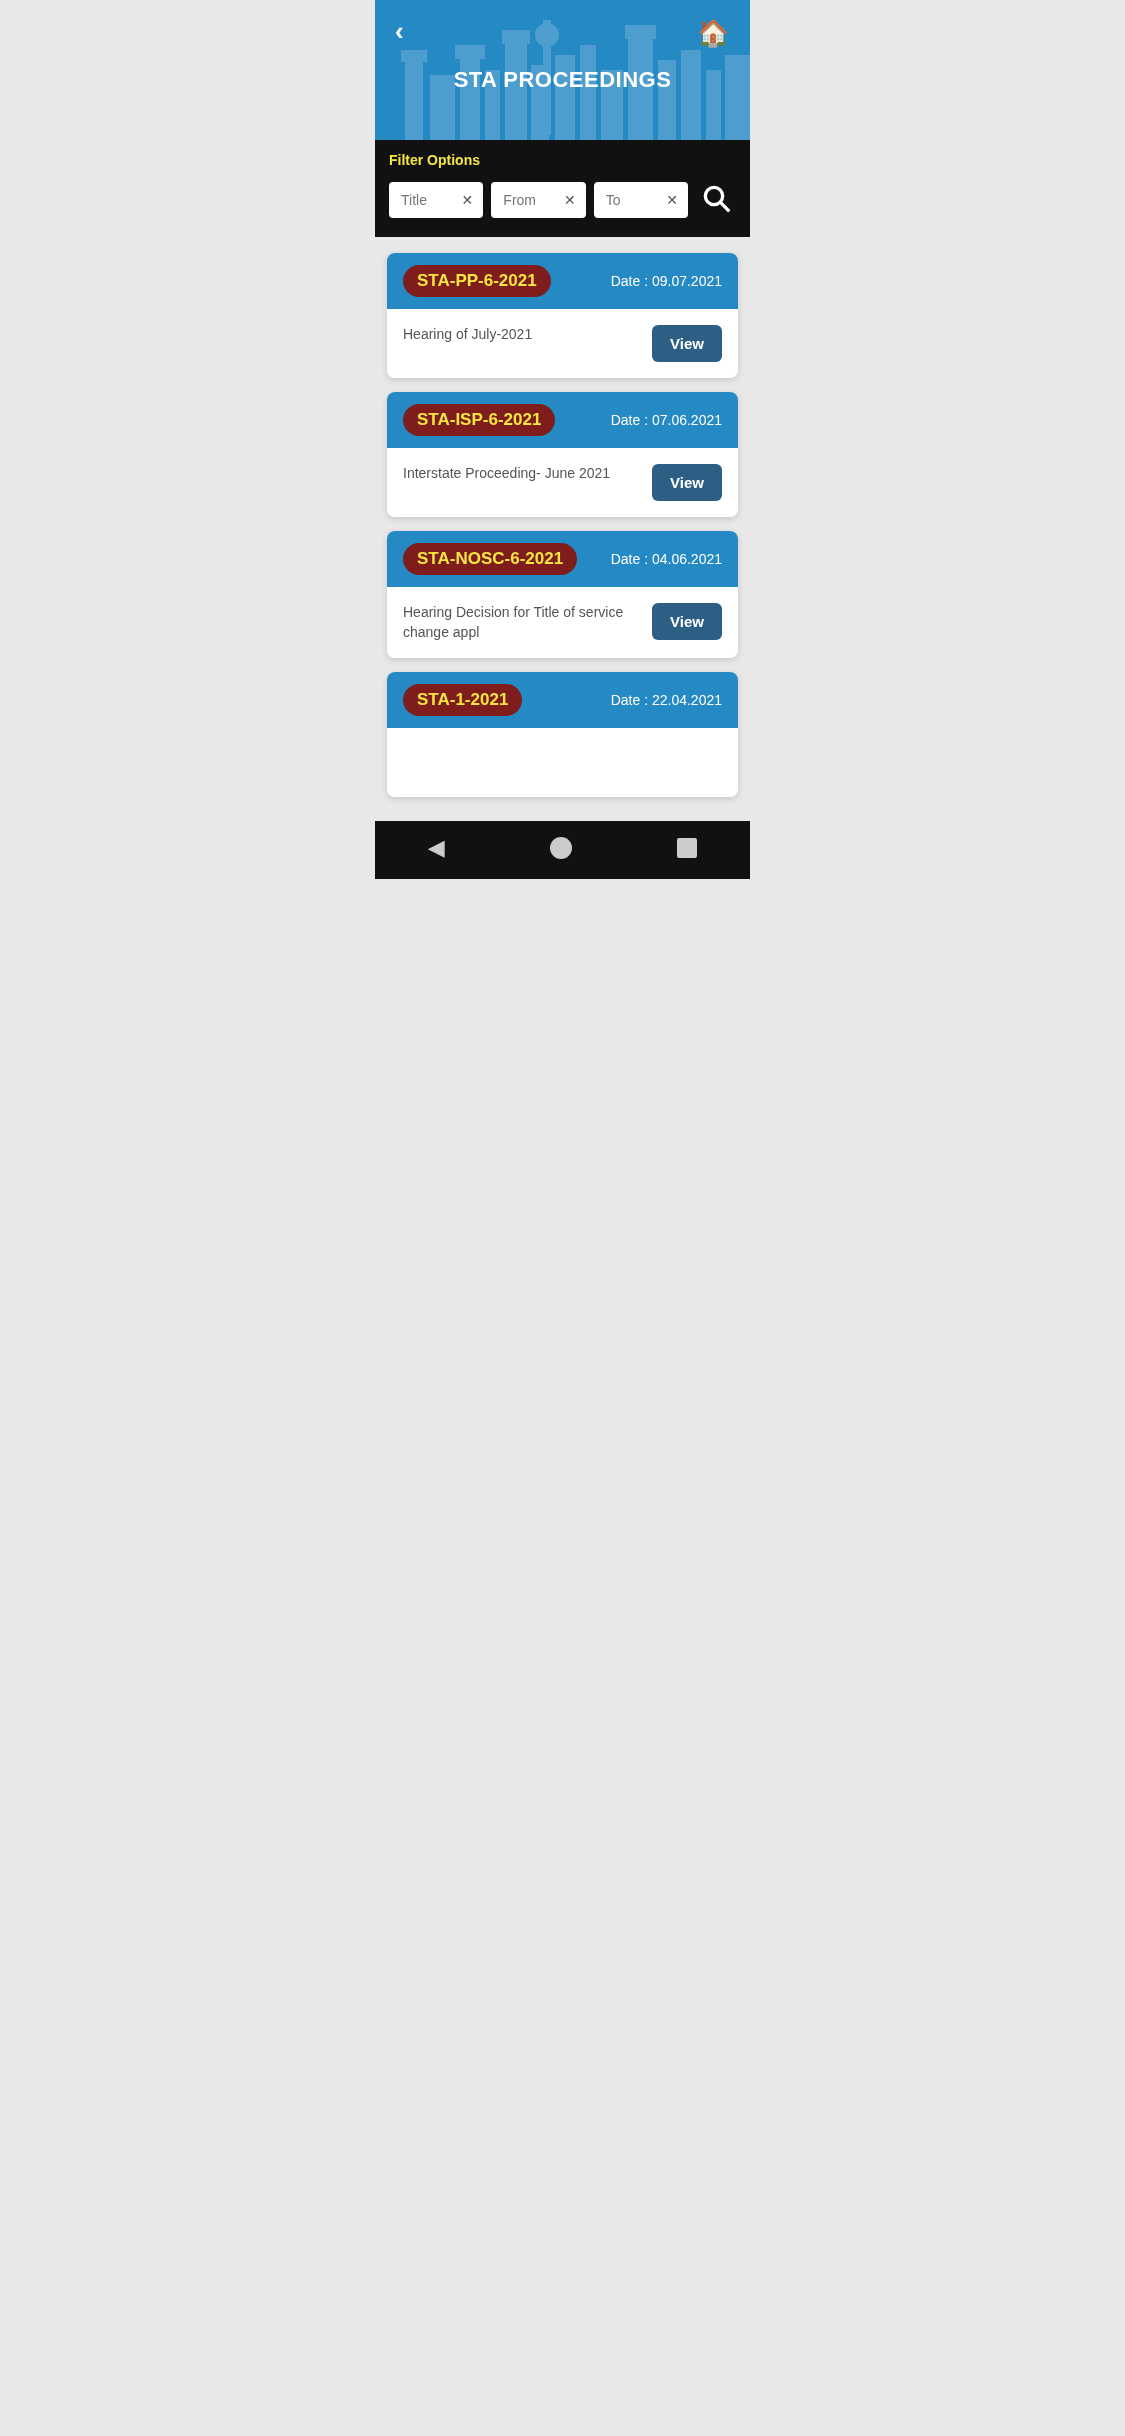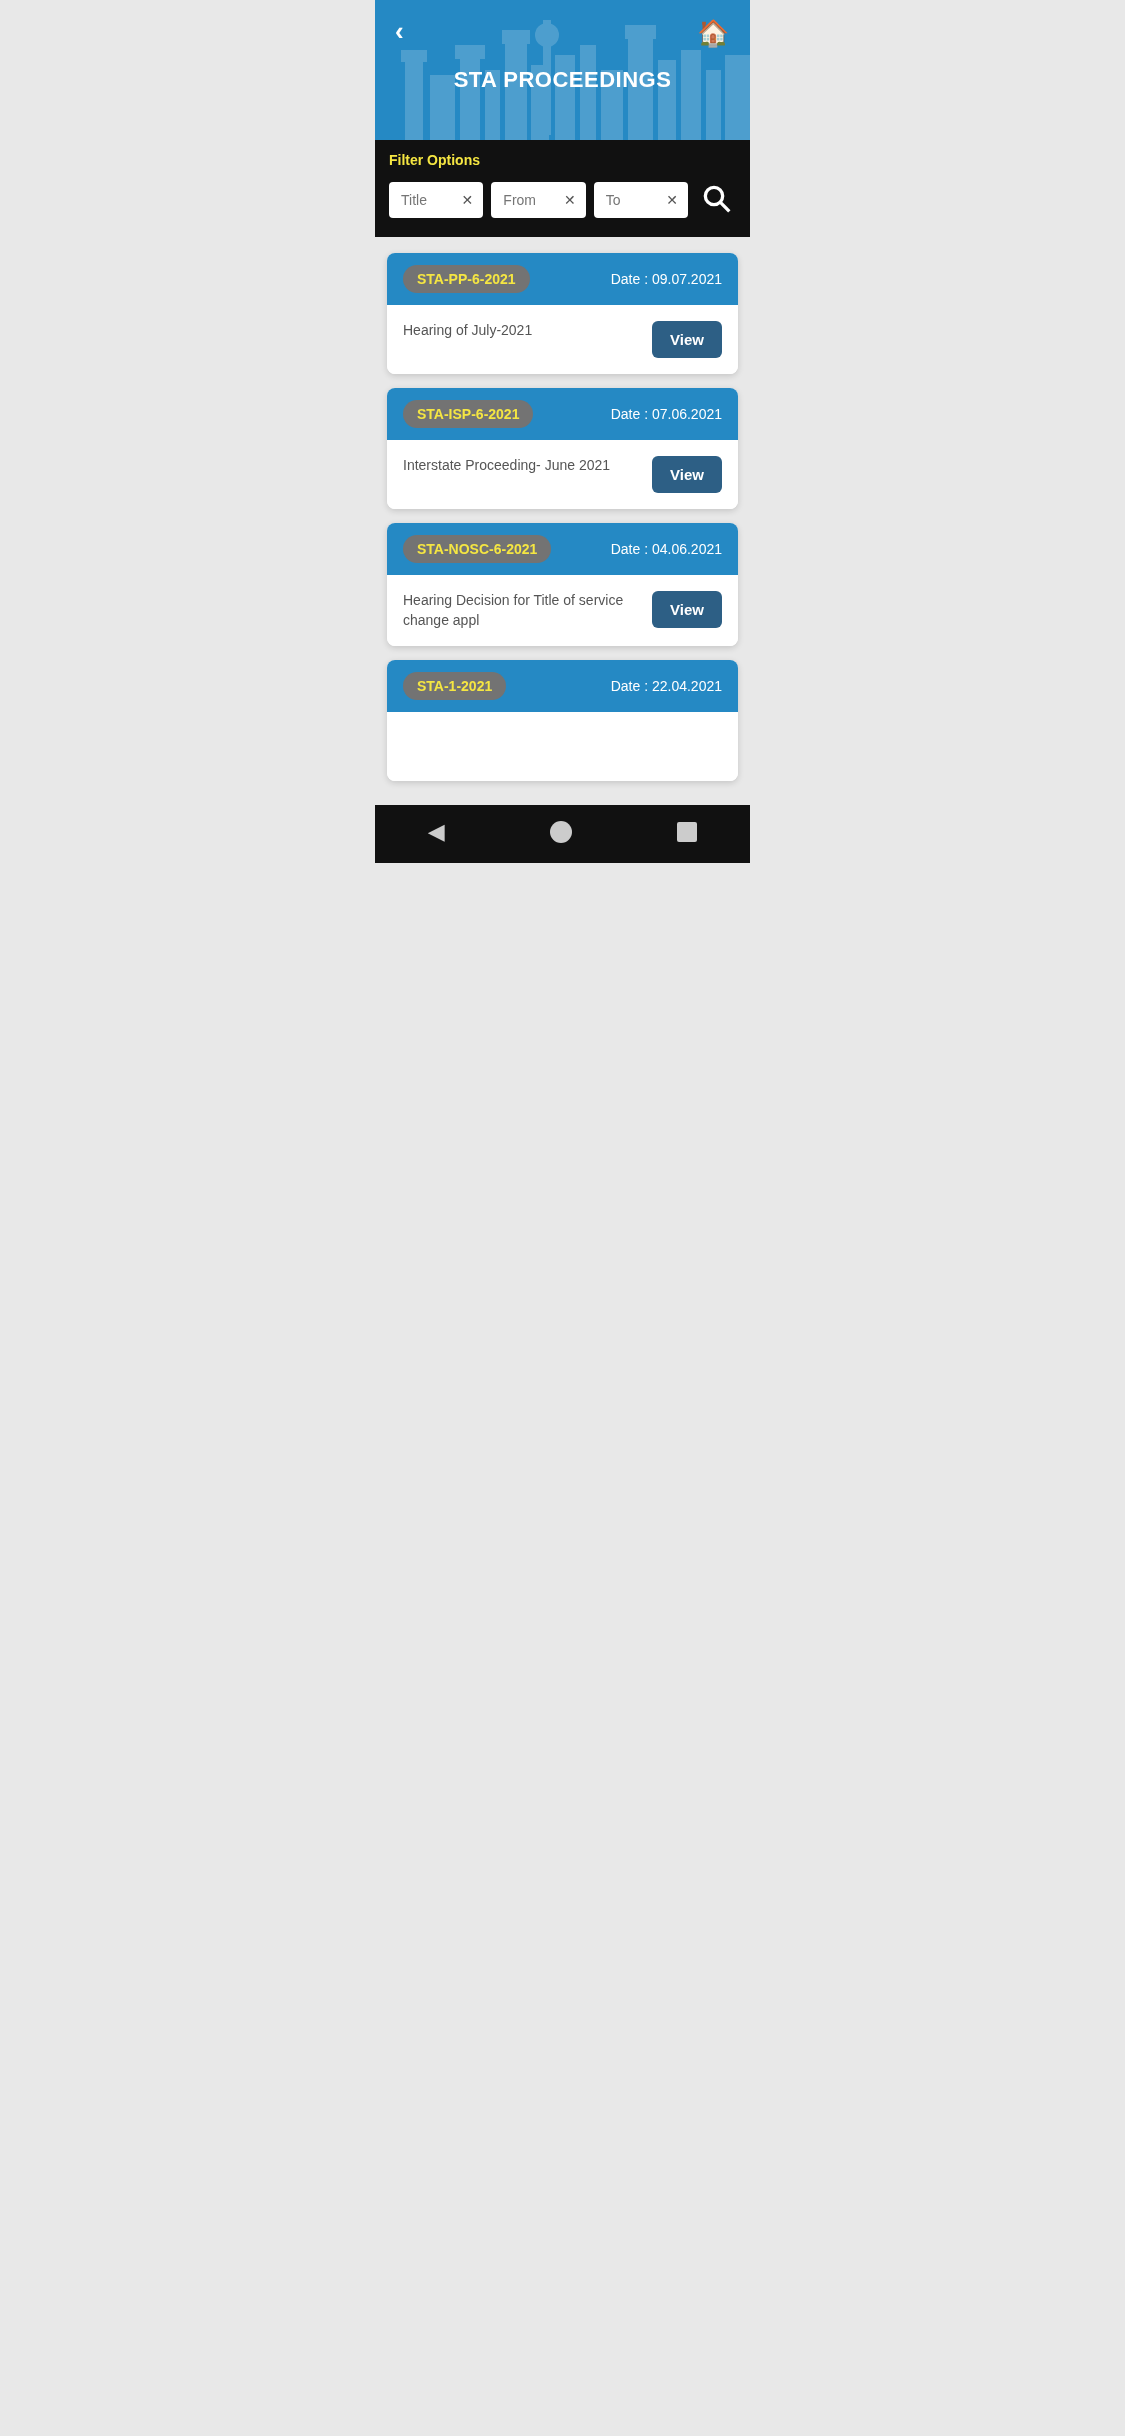--- a/index.html
+++ b/index.html
@@ -151,23 +151,23 @@
 
     .card-header {
       background: #2589c4;
       padding: 12px 16px;
       display: flex;
       align-items: center;
       justify-content: space-between;
     }
 
     .card-tag {
-      background: #737373;
+      background: #7f1d1d;
       color: #f5e642;
-      font-size: 14px;
+      font-size: 17px;
       font-weight: 700;
       padding: 6px 14px;
       border-radius: 20px;
     }
 
     .card-date {
       color: white;
       font-size: 14px;
       font-weight: 400;
     }

